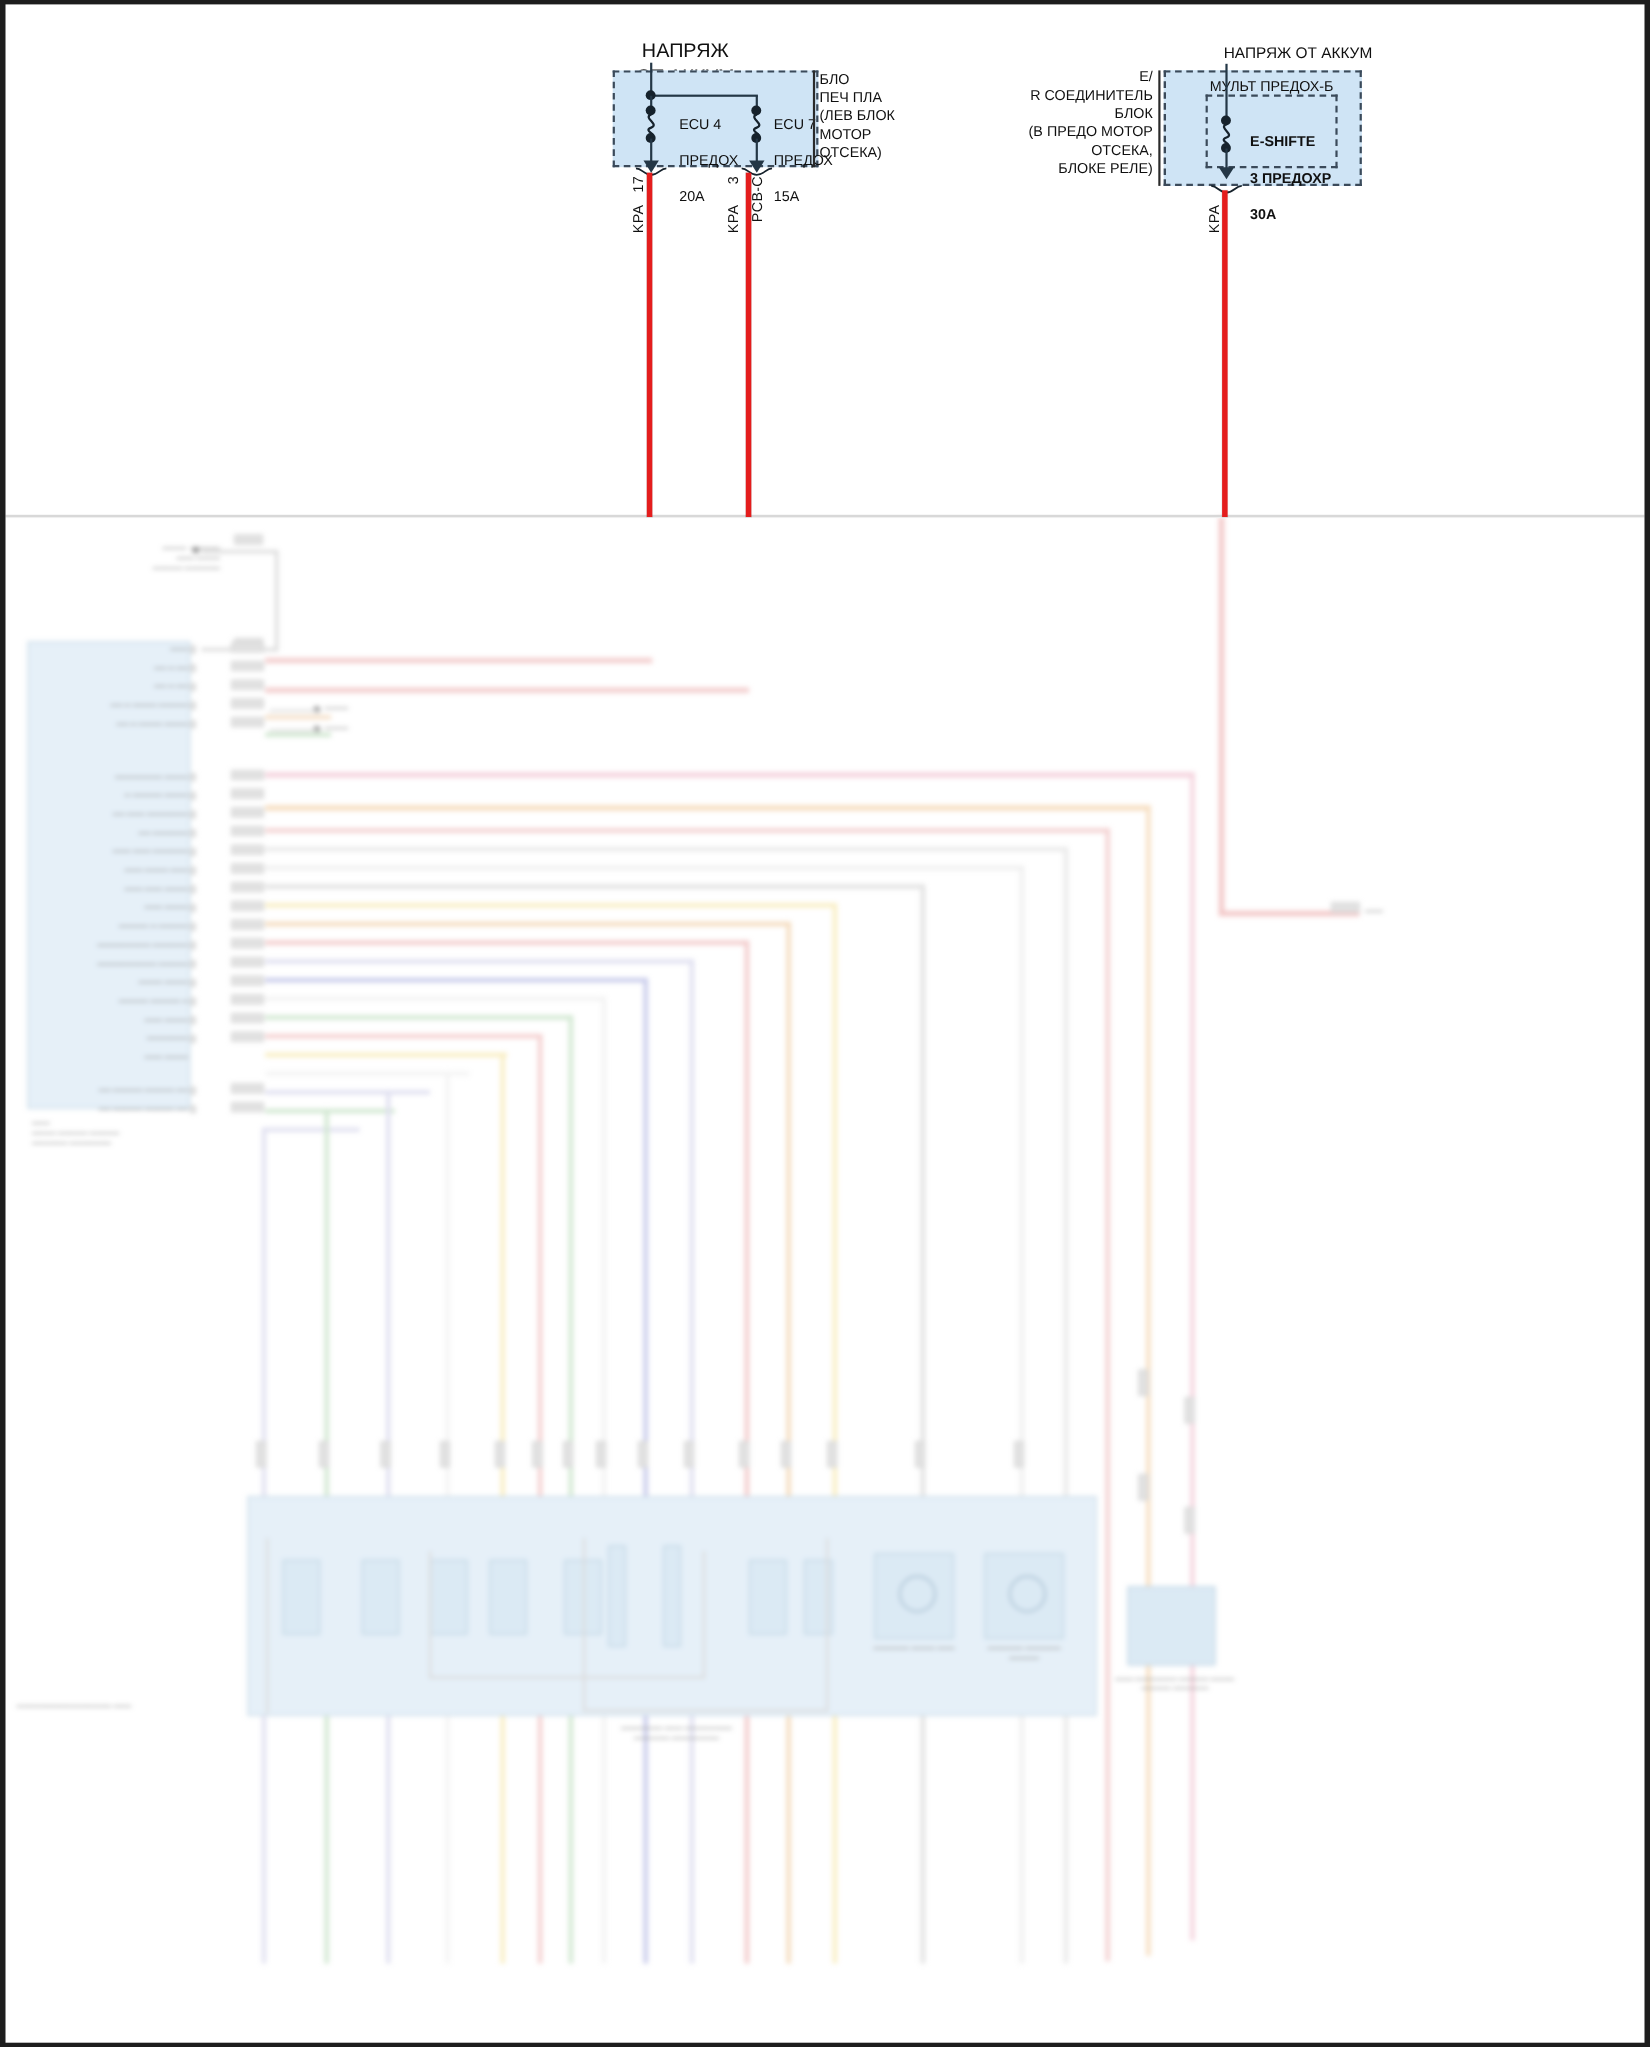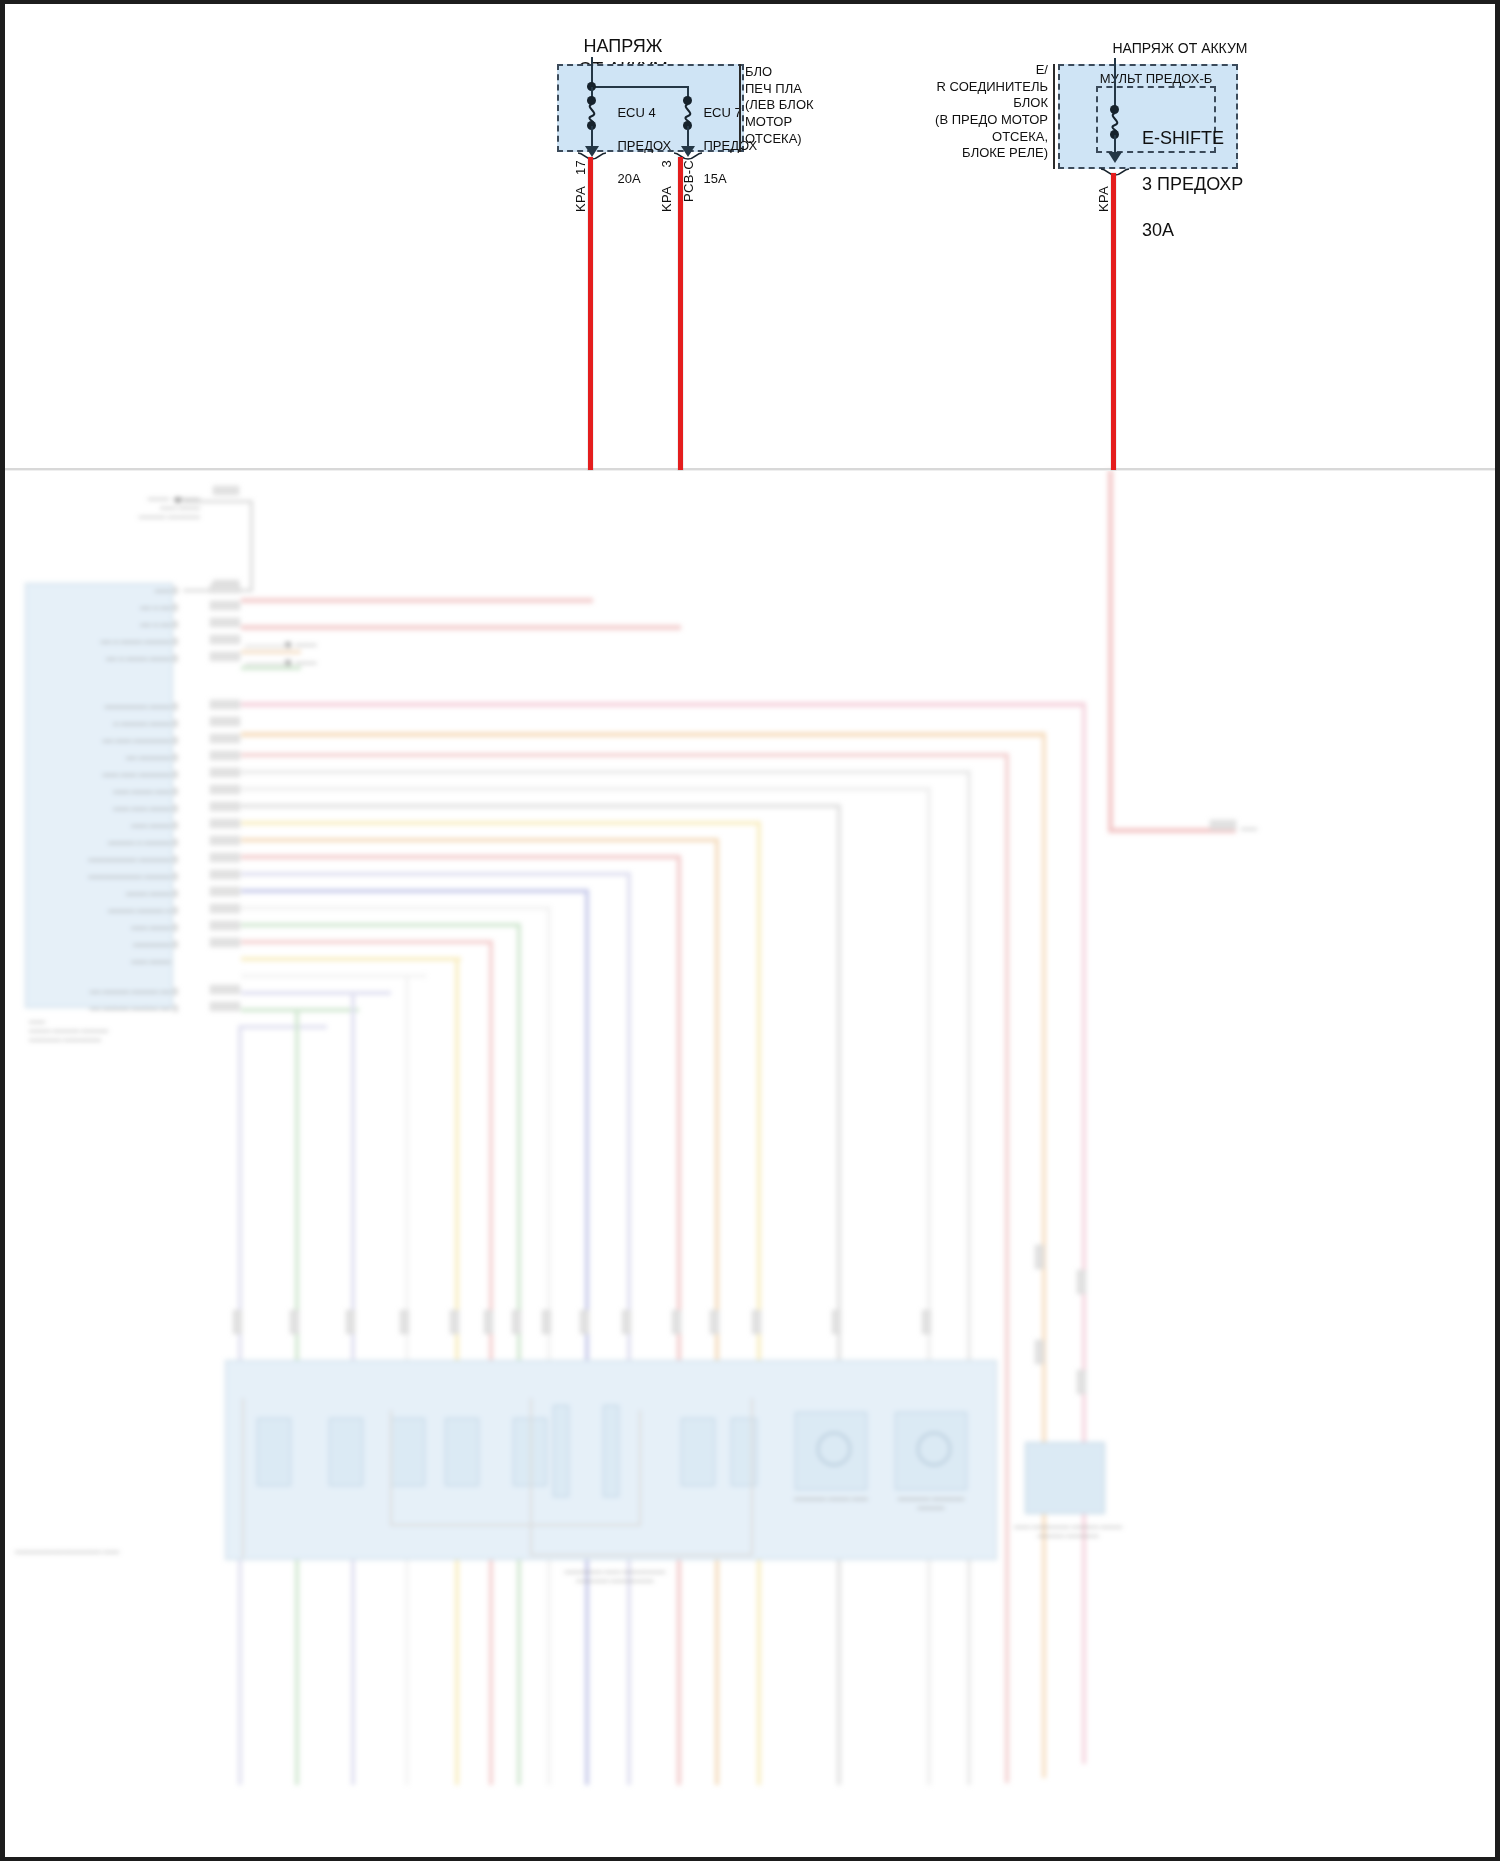--- a/index.html
+++ b/index.html
@@ -366,21 +366,21 @@
 
   <div class="wire-blk" style="left:1114px;top:58px;width:2px;height:50px;"></div>
   <div class="dot" style="left:1110px;top:105px;"></div>
   <svg class="coil" style="left:1105px;top:112px;" width="20" height="22" viewBox="0 0 20 22">
     <path d="M10 1 C2 4, 18 10, 10 13 C2 16, 16 19, 10 21" fill="none" stroke="#16222c" stroke-width="2"></path>
   </svg>
   <div class="dot" style="left:1110px;top:130px;"></div>
   <div class="wire-blk" style="left:1114px;top:135px;width:2px;height:23px;"></div>
   <div class="arrow" style="left:1108px;top:152px;"></div>
 
-  <div class="lbl" style="left:1122px;top:104px;font-size:18px;">
+  <div class="lbl" style="left:1122px;top:104px;font-size:13px;font-weight:bold;">
     <span>E-SHIFTE</span><br>
     <span>3 ПРЕДОХР</span><br>
     <span>30A</span>
   </div>
 
   <div class="bracket" style="left:1053px;top:64px;height:105px;"></div>
   <div class="lbl-r" style="left:900px;top:62px;width:148px;font-size:13px;">E/
 R СОЕДИНИТЕЛЬ
 БЛОК
 (В ПРЕДО МОТОР

